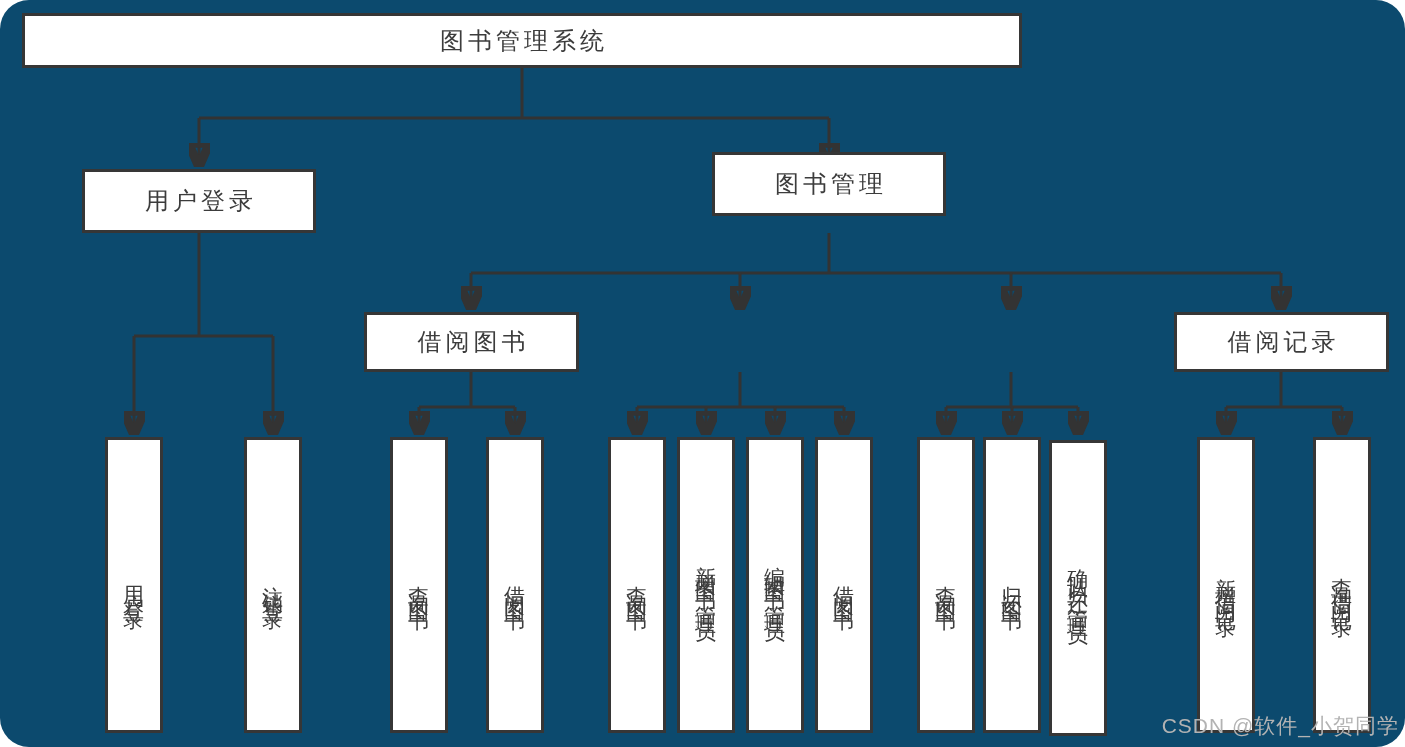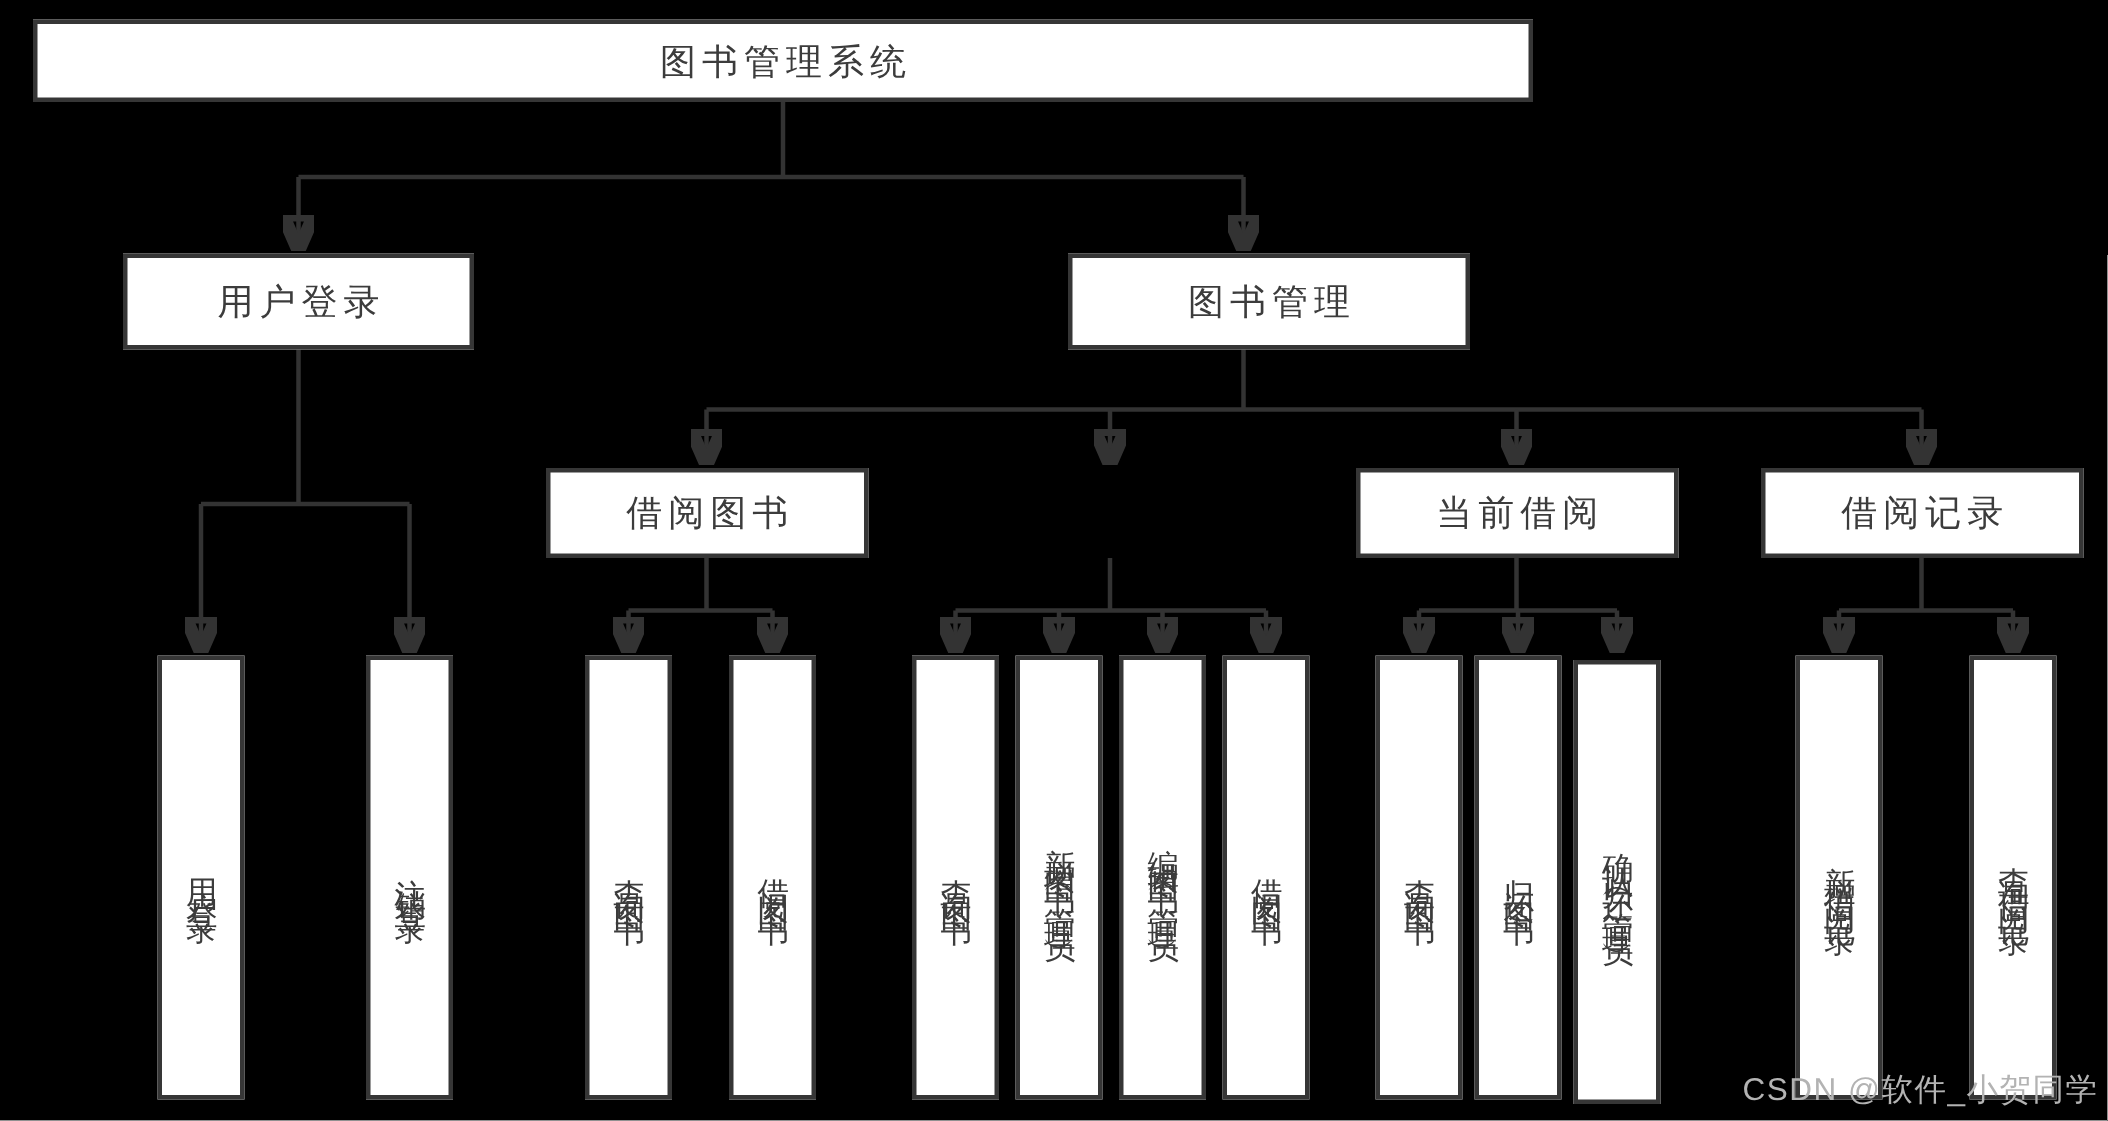--- a/index.html
+++ b/index.html
@@ -1,23 +1,24 @@
 <!DOCTYPE html>
 <html><head>
 <meta charset="utf-8">
 <style>
   html, body { margin: 0; padding: 0; background: #ffffff; }
   .canvas {
     position: relative;
     width: 1405px;
     height: 747px;
-    background: #000000;
+    background: #0c4a6e;
     font-family: "Liberation Sans", "DejaVu Sans", sans-serif;
     color: #3c3c3c;
     overflow: hidden;
+    border-radius: 29px;
   }
   .wires {
     position: absolute;
     left: 0; top: 0;
     width: 1405px; height: 747px;
     pointer-events: none;
   }
   .wires path, .wires line {
     stroke: #333333;
     stroke-width: 3;
@@ -104,24 +105,23 @@
       <line x1="1012" y1="407" x2="1012" y2="434"></line>
       <line x1="1078" y1="407" x2="1078" y2="434"></line>
       <line x1="1226" y1="407" x2="1226" y2="434"></line>
       <line x1="1342" y1="407" x2="1342" y2="434"></line>
     </g>
   </svg>
 
   <div class="node" style="left:22px; top:13px; width:1000px; height:55px;">图书管理系统</div>
 
   <div class="node" style="left:82px; top:169px; width:234px; height:64px;">用户登录</div>
-  <div class="node" style="left:712px; top:169px; width:268px; height:64px;">图书管理</div>
+  <div class="node" style="left:712px; top:152px; width:234px; height:64px;">图书管理</div>
 
   <div class="node" style="left:364px; top:312px; width:215px; height:60px;">借阅图书</div>
-  <div class="node" style="left:904px; top:312px; width:215px; height:60px;">当前借阅</div>
   <div class="node" style="left:1174px; top:312px; width:215px; height:60px;">借阅记录</div>
 
   <div class="vnode" style="left:105px; top:437px; width:58px; height:296px;">
     <span class="vtext">用户登录</span>
   </div>
   <div class="vnode" style="left:244px; top:437px; width:58px; height:296px;">
     <span class="vtext">注销登录</span>
   </div>
 
   <div class="vnode" style="left:390px; top:437px; width:58px; height:296px;">

